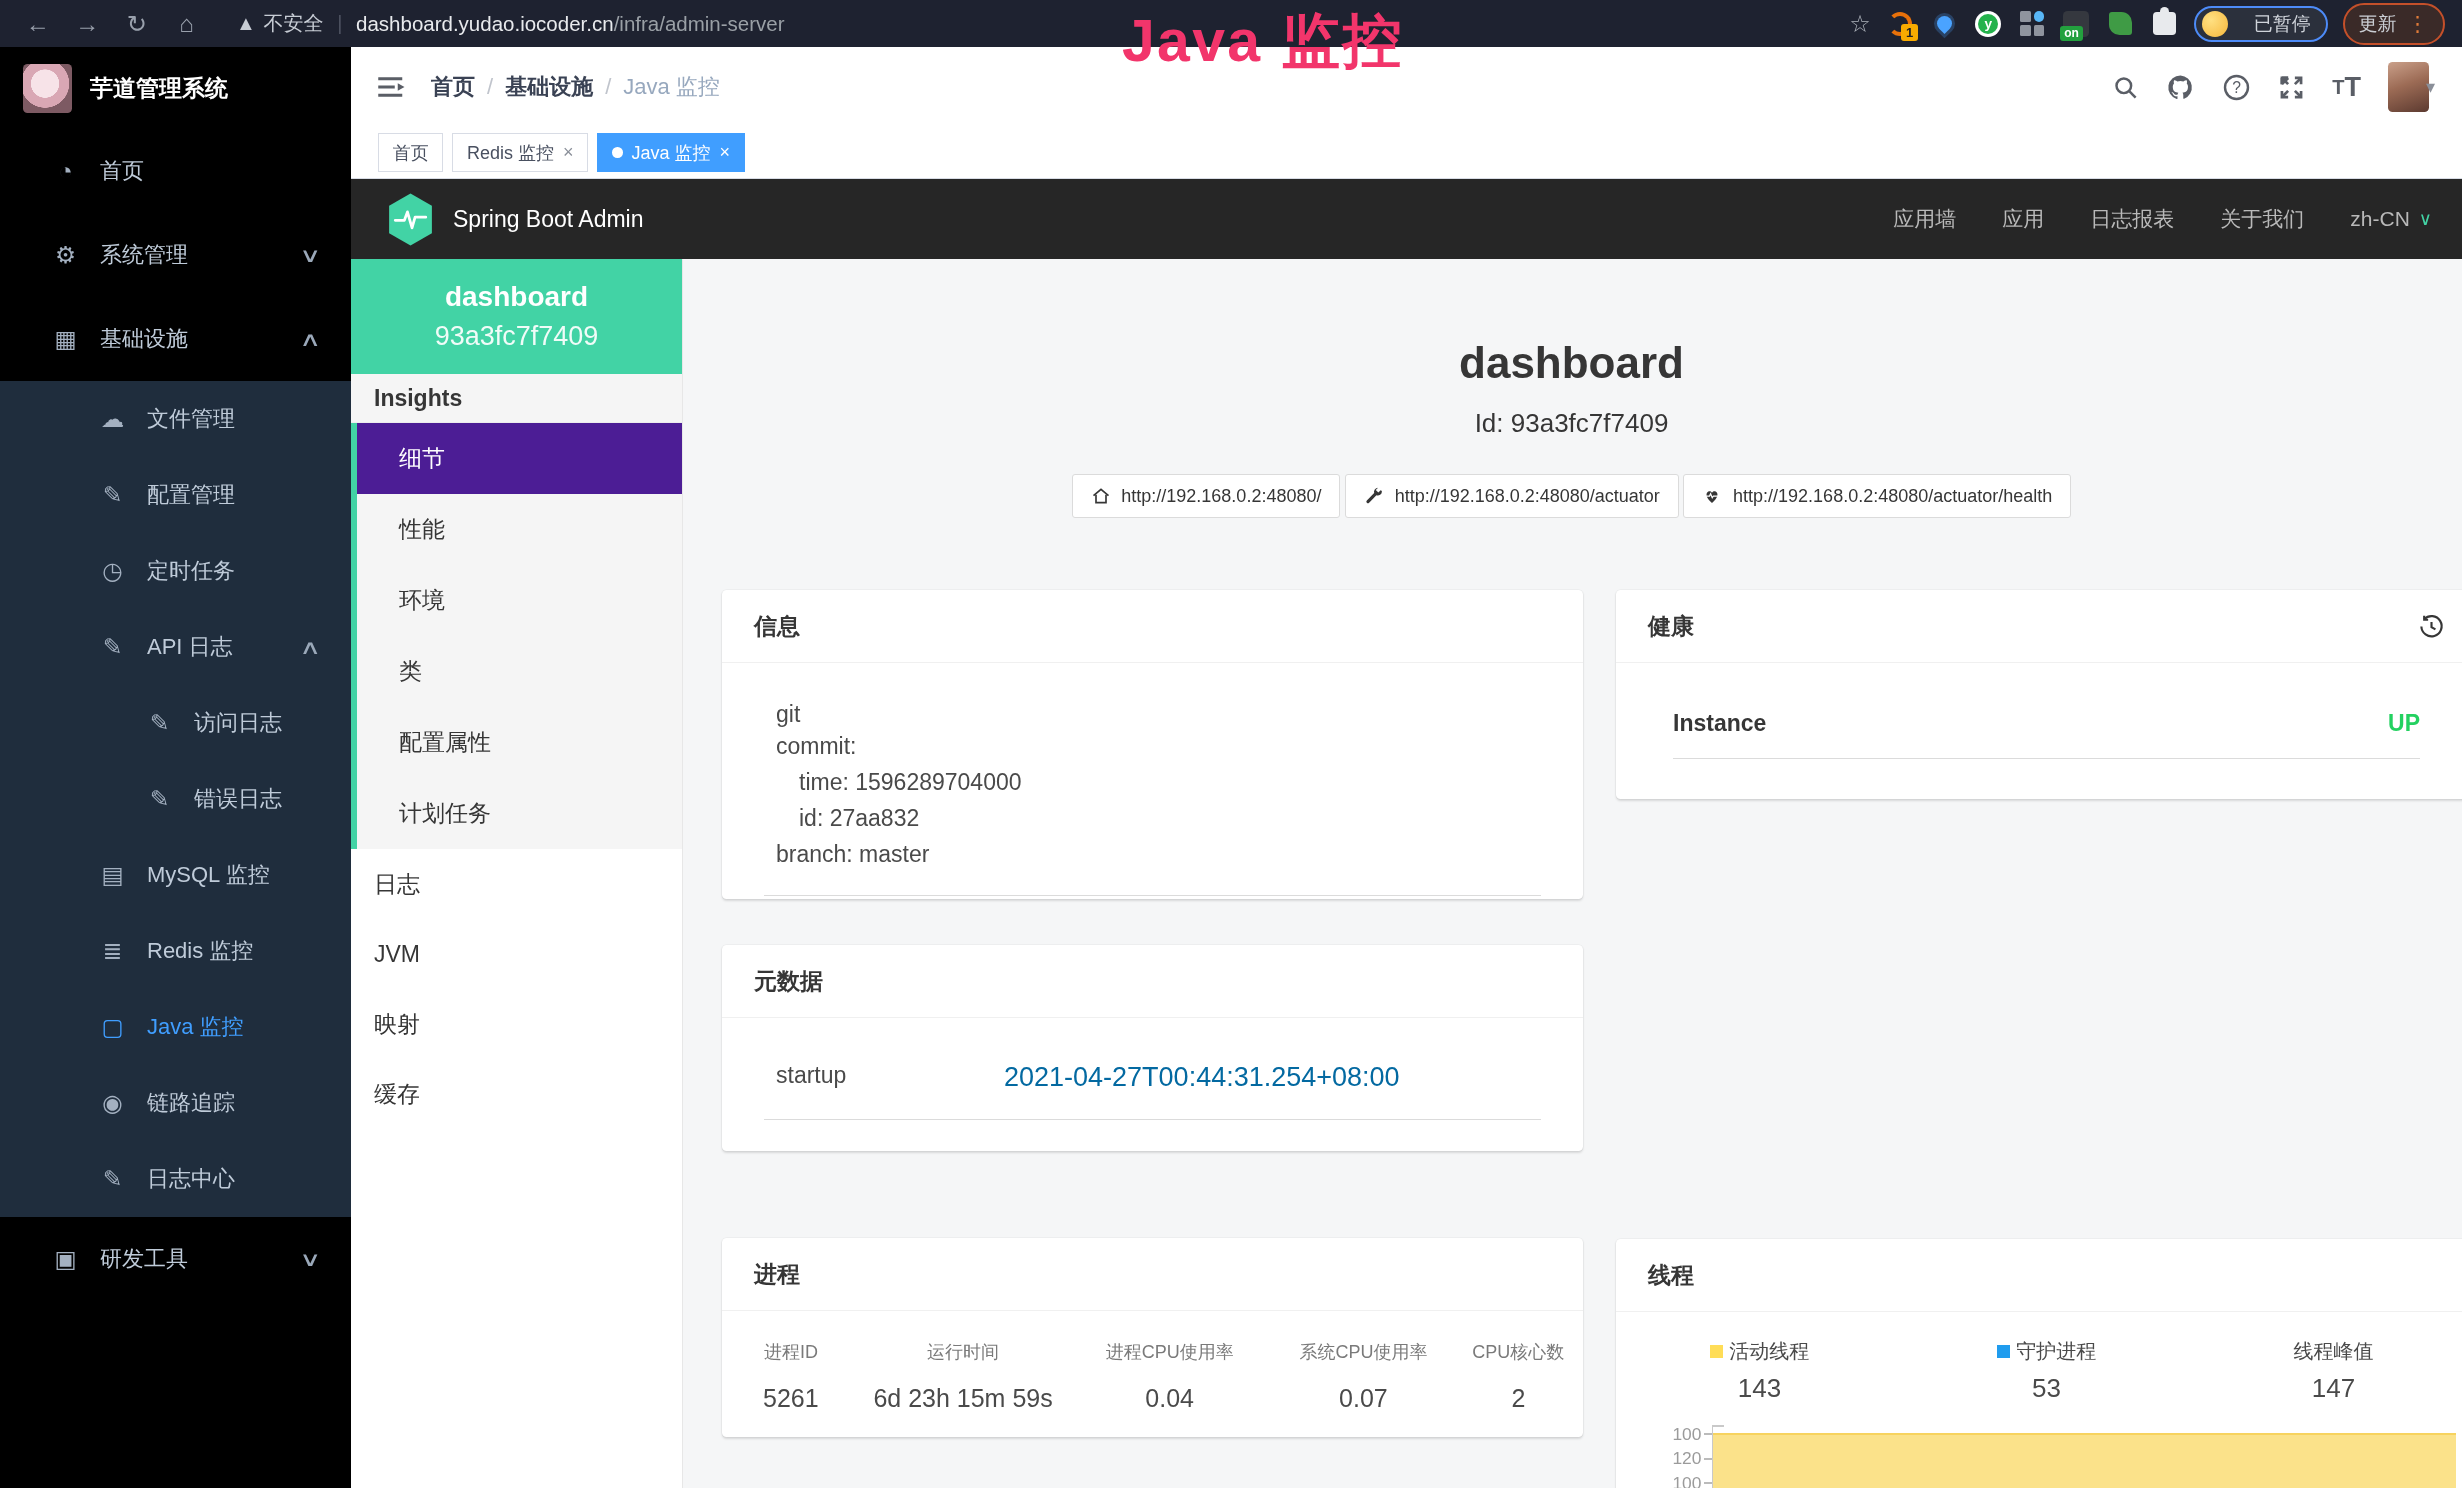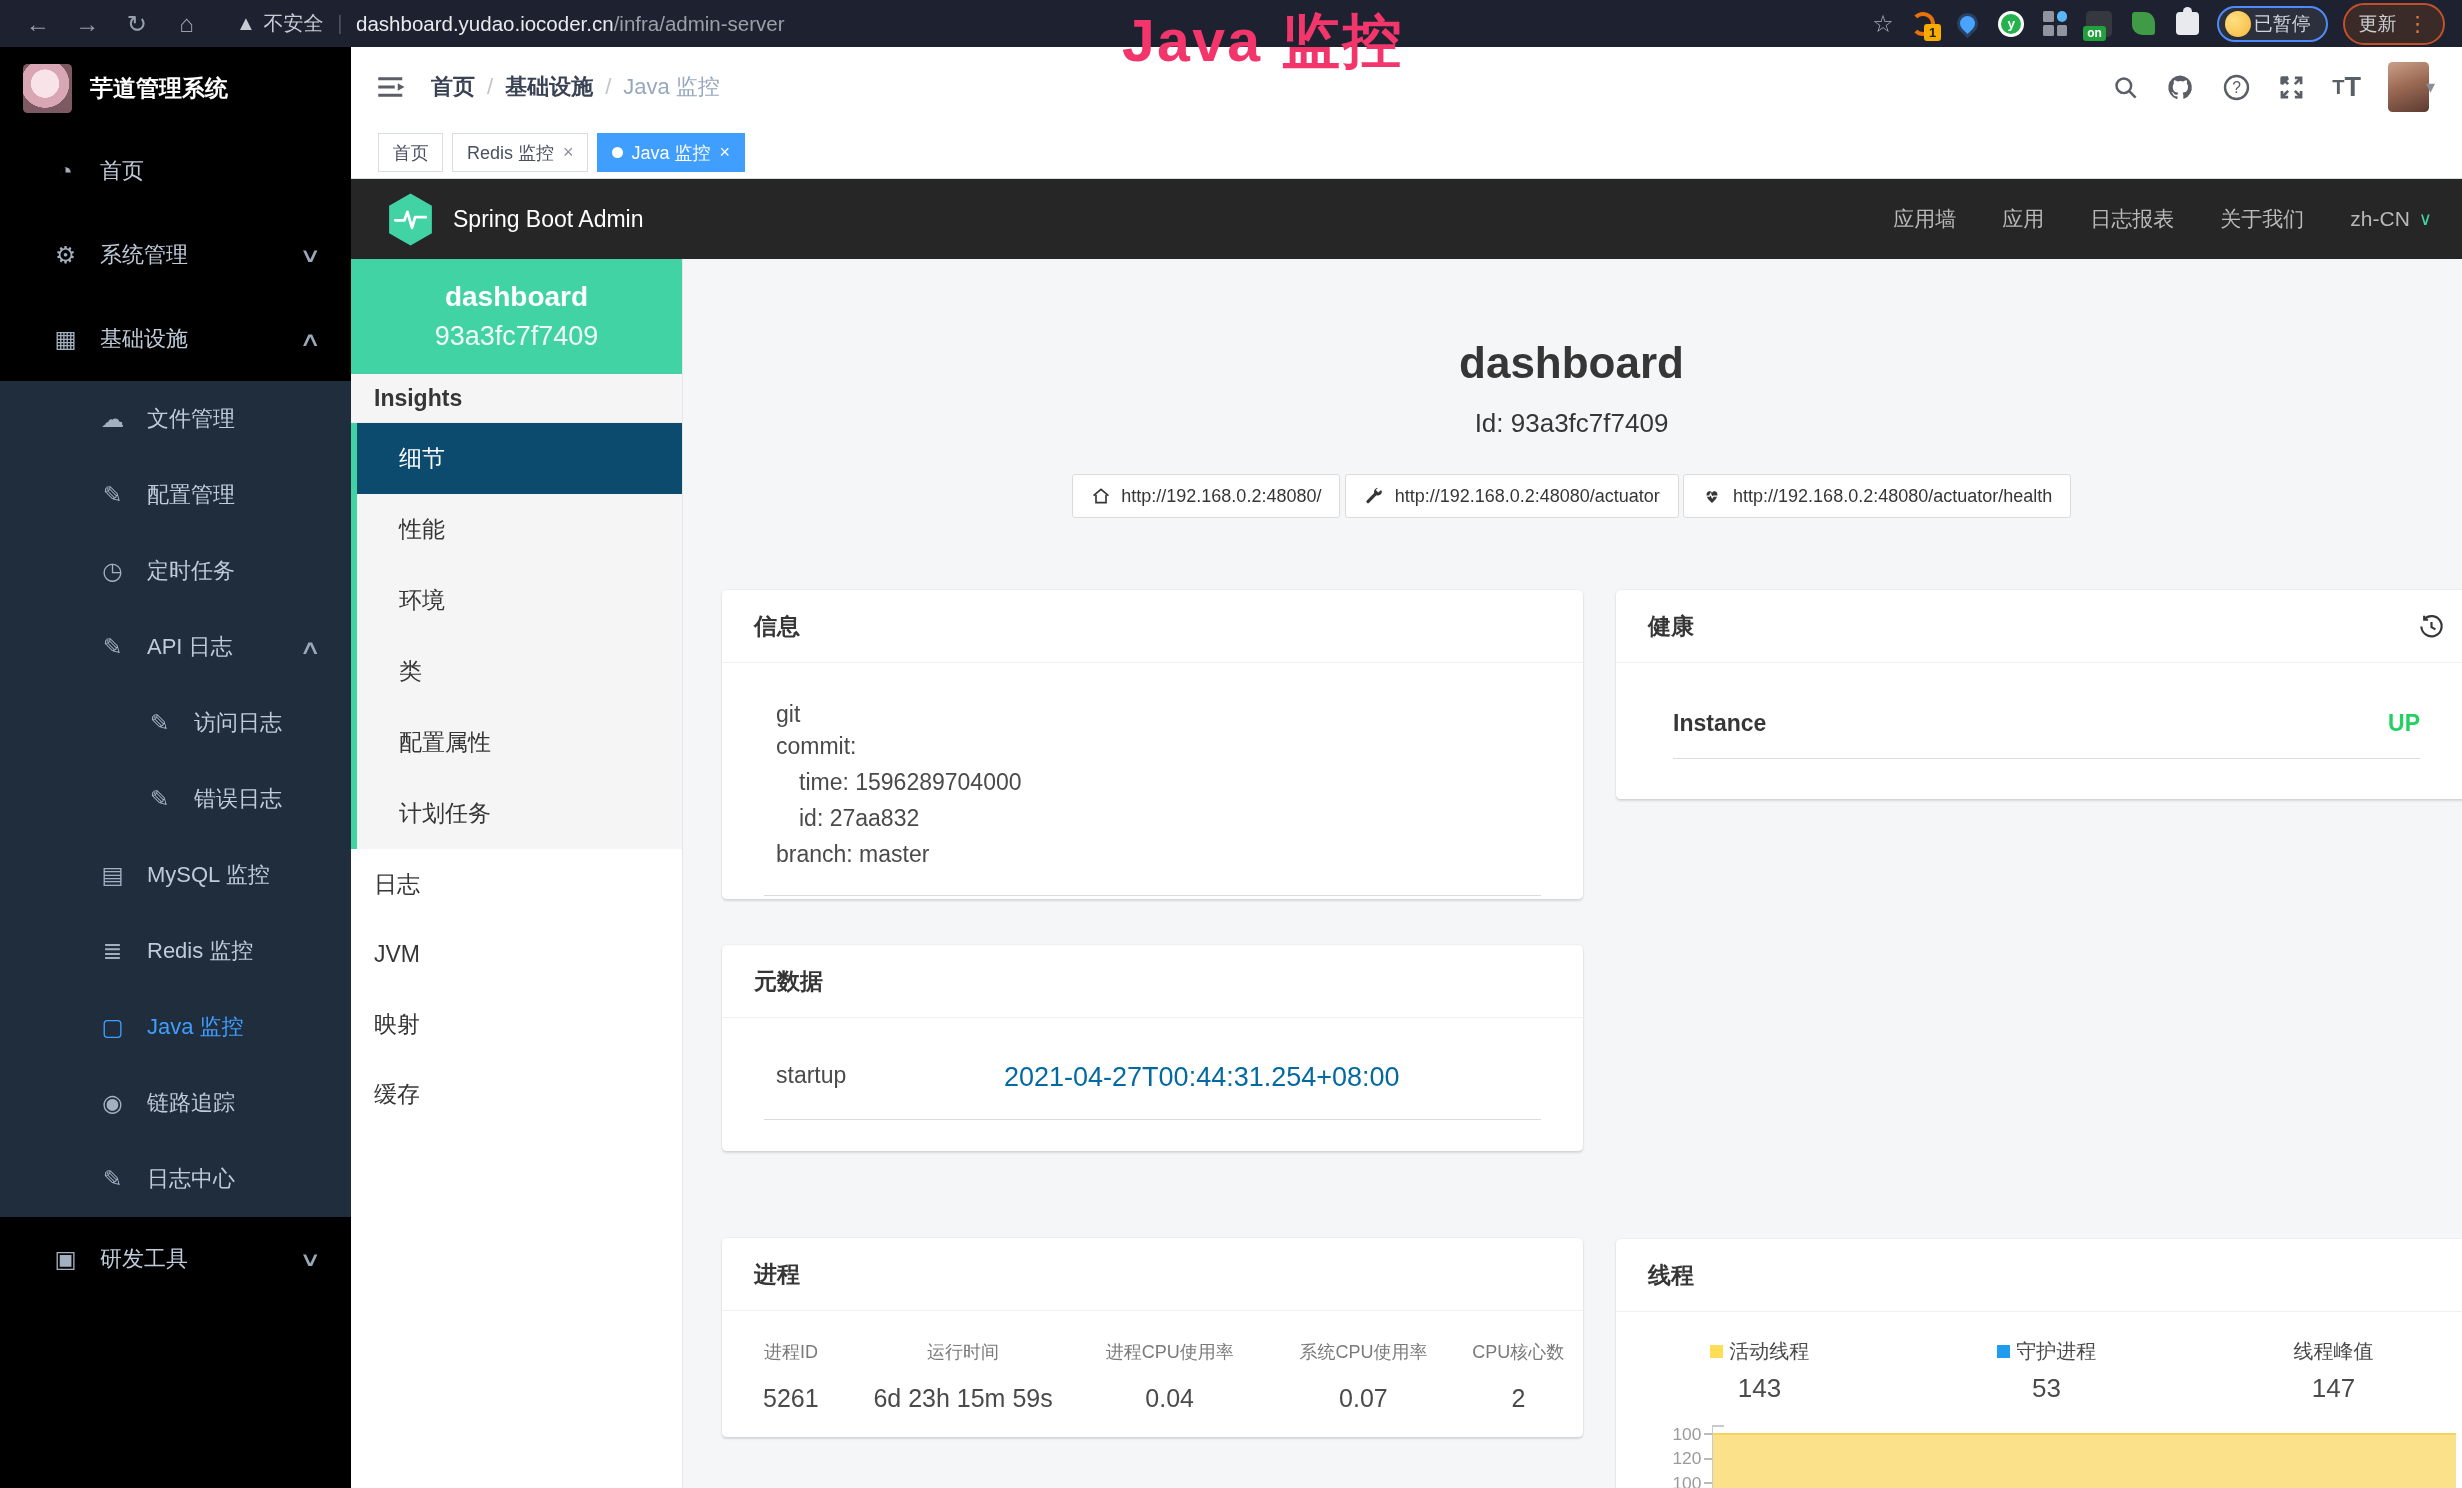--- a/index.html
+++ b/index.html
@@ -31,21 +31,21 @@
   .ext-grid { display:grid; grid-template-columns:repeat(2,10.6px); grid-gap:3px; }
   .ext-grid b { height:10.6px; background:#8f949e; border-radius:1.5px; }
   .ext-grid b.blue { background:#58b6f6; border-radius:50%; }
   .ext-on { width:26px; height:26px; background:#35383f; border-radius:4.6px; position:relative; }
   .ext-on em { position:absolute; left:-3px; bottom:-4.6px; background:#23a03e; color:#fff; font-style:normal;
     font-size:12px; font-weight:bold; padding:0.8px 3.8px; border-radius:3px; }
   .ext-leaf { width:23px; height:23px; background:#3f9b45; border-radius:3px 10.6px 3px 10.6px; }
   .ext-puzzle { width:23px; height:23px; background:#e8eaed; border-radius:3.8px; position:relative; }
   .ext-puzzle::after { content:""; position:absolute; top:-5.3px; left:6.8px; width:9px; height:9px;
     border-radius:50%; background:#e8eaed; }
-  .pause-pill { display:flex; align-items:flex-start; gap:3px; border:2.3px solid #4d8bf8; border-radius:758px;
+  .pause-pill { display:flex; align-items:flex-start; gap:26px; border:2.3px solid #4d8bf8; border-radius:758px;
     background:#2b303c; padding:3px 15px 3px 6px; }
   .pause-pill .face { width:26px; height:26px; border-radius:50%;
     background:radial-gradient(circle at 35% 35%, #ffe082, #f6b73c); }
   .pause-pill span { color:#cfd3da; font-size:19px; }
   .update-btn { display:flex; align-items:center; gap:10.6px; border:2.3px solid #c4502a; border-radius:758px;
     background:#3a2a28; padding:6px 13.7px; }
   .update-btn span { color:#c9ccd2; font-size:19px; }
   .update-btn .dots { color:#e07b39; font-size:21px; letter-spacing:1.5px; }
 
   
@@ -112,21 +112,21 @@
   .inst-sidebar { width:332px; flex:none; background:#fff; border-right:0.8px solid #e7e7e7; }
   .inst-head { height:115px; background:#42d3a5; color:#fff; display:flex; flex-direction:column;
     align-items:center; justify-content:center; gap:7.6px; }
   .inst-head .iname { font-size:28px; font-weight:bold; }
   .inst-head .iid { font-size:27px; color:rgba(255,255,255,.92); }
   .inst-group-label { height:49px; background:#f5f5f5; display:flex; align-items:center; padding-left:23px;
     font-size:23px; font-weight:bold; color:#363636; border-bottom:0.8px solid #ededed; }
   .inst-sub { background:#f5f5f5; border-left:6px solid #42d3a5; }
   .inst-sub .ii { height:71px; display:flex; align-items:center; padding-left:42px; font-size:23px;
     color:#363636; cursor:pointer; }
-  .inst-sub .ii.active { background:#0c4a6e; color:#fff; }
+  .inst-sub .ii.active { background:#4c1d95; color:#fff; }
   .inst-root .ii { height:70px; display:flex; align-items:center; padding-left:23px; font-size:23px;
     color:#363636; cursor:pointer; background:#fff; }
 
   .content { flex:1; min-width:0; background:#f5f6f7; padding:0 41px 0 39px; overflow:hidden; }
   .page-title { margin-top:79px; text-align:center; font-size:44px; font-weight:bold; color:#363636; }
   .page-id { margin-top:20px; text-align:center; font-size:26px; color:#363636; }
   .url-row { margin-top:35px; display:flex; justify-content:center; gap:4.6px; }
   .url-btn { height:44px; background:#fff; border:0.8px solid #dbdbdb; border-radius:3px; display:flex;
     align-items:center; gap:10.6px; padding:0 18px; font-size:18px; color:#363636; cursor:pointer; }
   .url-btn .uic { color:#363636; display:flex; }

